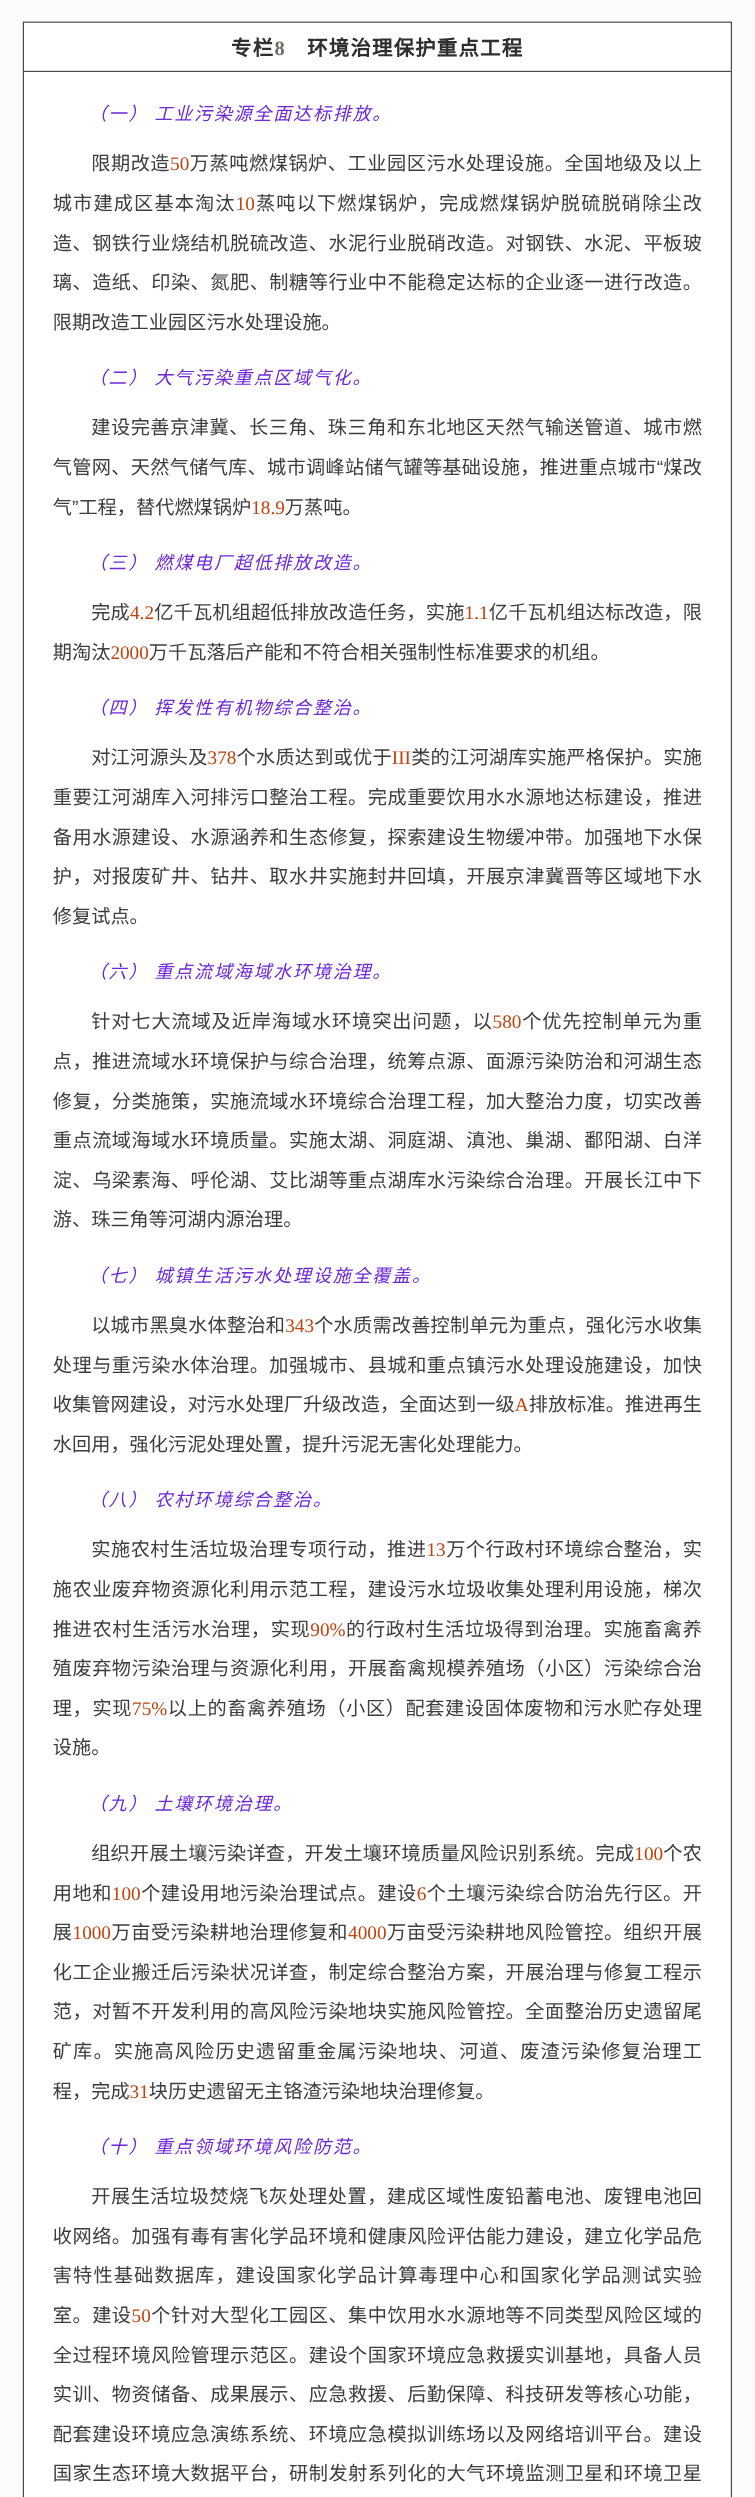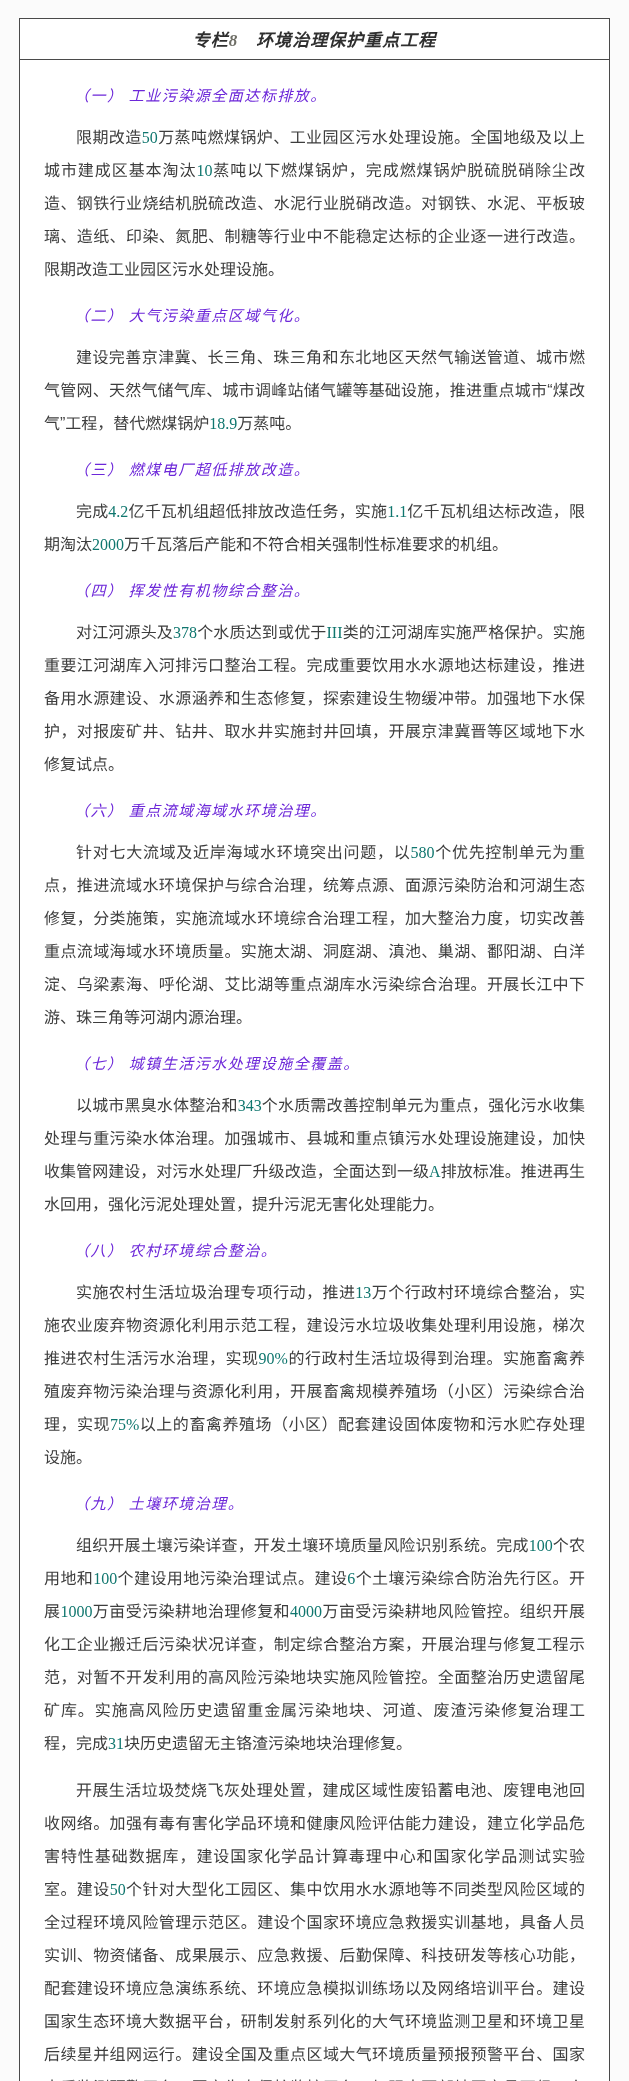--- a/index.html
+++ b/index.html
@@ -19,21 +19,20 @@
     width: 591px;
     min-height: 2040px;
     border: 1px solid #4a4a4a;
     background: #ffffff;
   }
   .doc-title-row {
     box-sizing: border-box;
     border-bottom: 1px solid #4a4a4a;
     padding: 7px 8px 8px 8px;
     text-align: center;
-    font-style: italic;
   }
   .doc-title {
     font-size: 17px;
     font-weight: bold;
     color: #2f2f2f;
     letter-spacing: 1px;
   }
   .doc-body {
     box-sizing: border-box;
     padding: 6px 24px 22px 24px;
@@ -51,21 +50,21 @@
   }
   .section-para {
     font-size: 16px;
     color: #3d3d3d;
     text-indent: 2em;
     line-height: 33px;
     text-align: justify;
     margin: 8px 0 14px 0;
   }
   .num {
-    color: #0f766e;
+    color: #c2410c;
     font-family: "Liberation Serif", "DejaVu Serif", serif;
   }
   .doc-title .num { color: #6e6e66; font-weight: bold; }
 </style>
 </head>
 <body>
 
 <div class="doc-table">
   <div class="doc-title-row">
     <span class="doc-title">专栏<span class="num">8</span>　环境治理保护重点工程</span>
@@ -99,16 +98,17 @@
       </div>
       <div class="section">
         <p class="section-heading">（八） 农村环境综合整治。</p>
         <p class="section-para">实施农村生活垃圾治理专项行动，推进<span class="num">13</span>万个行政村环境综合整治，实施农业废弃物资源化利用示范工程，建设污水垃圾收集处理利用设施，梯次推进农村生活污水治理，实现<span class="num">90%</span>的行政村生活垃圾得到治理。实施畜禽养殖废弃物污染治理与资源化利用，开展畜禽规模养殖场（小区）污染综合治理，实现<span class="num">75%</span>以上的畜禽养殖场（小区）配套建设固体废物和污水贮存处理设施。</p>
       </div>
       <div class="section">
         <p class="section-heading">（九） 土壤环境治理。</p>
         <p class="section-para">组织开展土壤污染详查，开发土壤环境质量风险识别系统。完成<span class="num">100</span>个农用地和<span class="num">100</span>个建设用地污染治理试点。建设<span class="num">6</span>个土壤污染综合防治先行区。开展<span class="num">1000</span>万亩受污染耕地治理修复和<span class="num">4000</span>万亩受污染耕地风险管控。组织开展化工企业搬迁后污染状况详查，制定综合整治方案，开展治理与修复工程示范，对暂不开发利用的高风险污染地块实施风险管控。全面整治历史遗留尾矿库。实施高风险历史遗留重金属污染地块、河道、废渣污染修复治理工程，完成<span class="num">31</span>块历史遗留无主铬渣污染地块治理修复。</p>
       </div>
       <div class="section">
+        <p class="section-heading">（十） 重点领域环境风险防范。</p>
         <p class="section-para">开展生活垃圾焚烧飞灰处理处置，建成区域性废铅蓄电池、废锂电池回收网络。加强有毒有害化学品环境和健康风险评估能力建设，建立化学品危害特性基础数据库，建设国家化学品计算毒理中心和国家化学品测试实验室。建设<span class="num">50</span>个针对大型化工园区、集中饮用水水源地等不同类型风险区域的全过程环境风险管理示范区。建设个国家环境应急救援实训基地，具备人员实训、物资储备、成果展示、应急救援、后勤保障、科技研发等核心功能，配套建设环境应急演练系统、环境应急模拟训练场以及网络培训平台。建设国家生态环境大数据平台，研制发射系列化的大气环境监测卫星和环境卫星后续星并组网运行。建设全国及重点区域大气环境质量预报预警平台、国家水质监测预警平台、国家生态保护监控平台。加强中西部地区市县两级、东部欠发达地区县级执法机构的调查取证仪器设备配置。</p>
       </div>
     </div>
 </div>
 
 </body></html>

